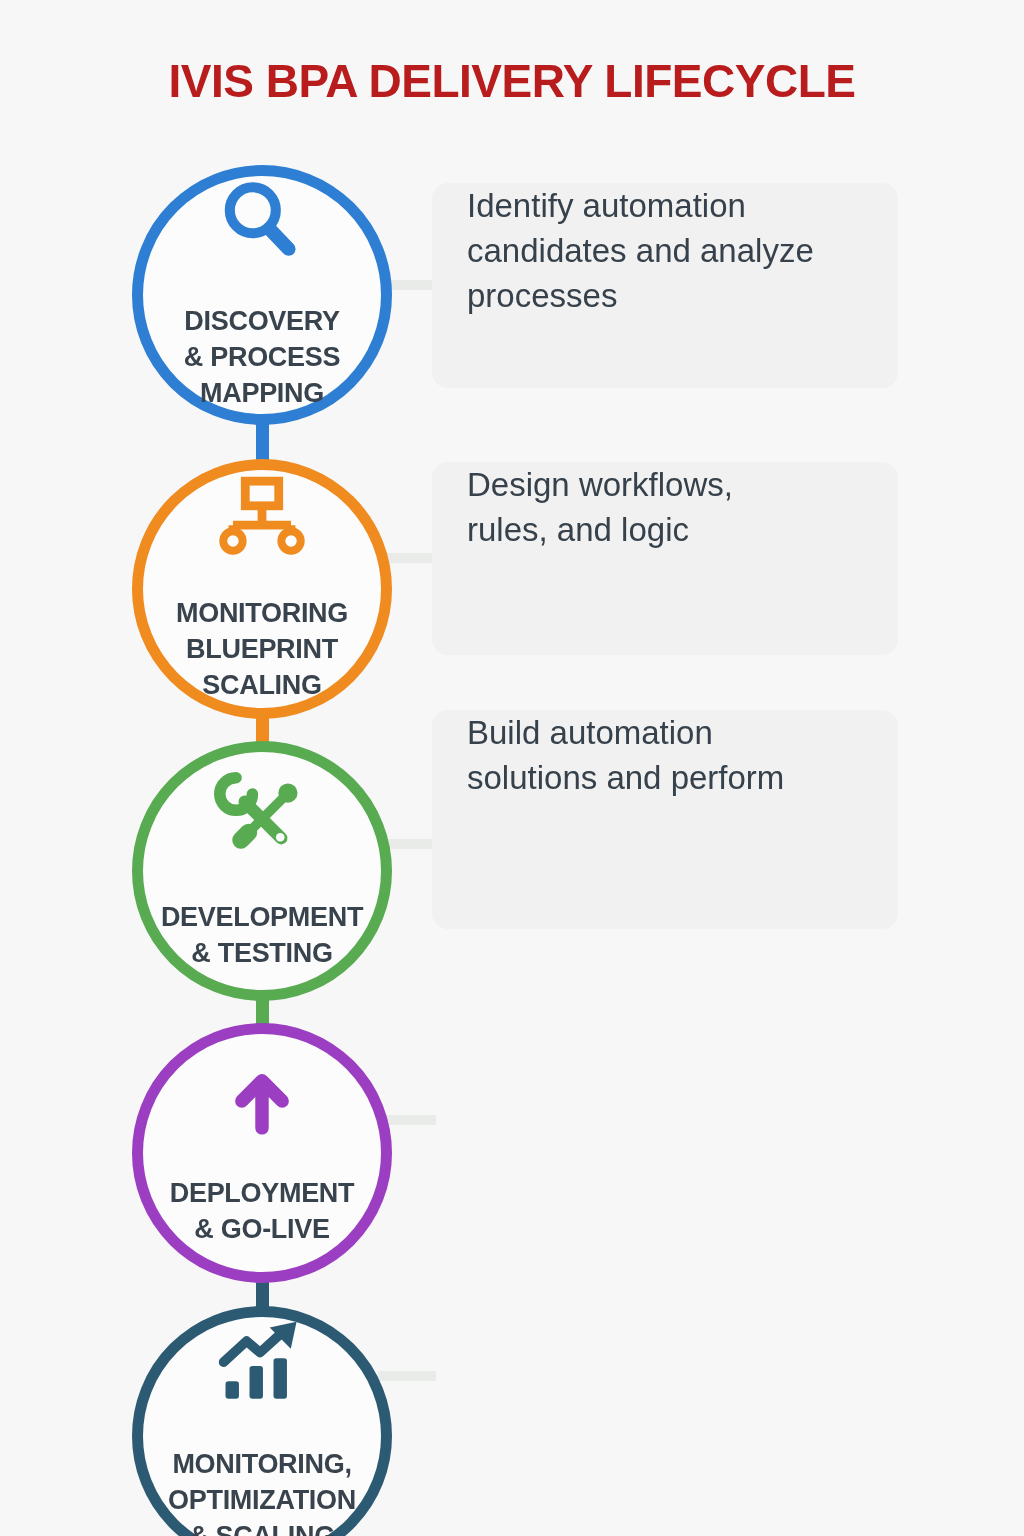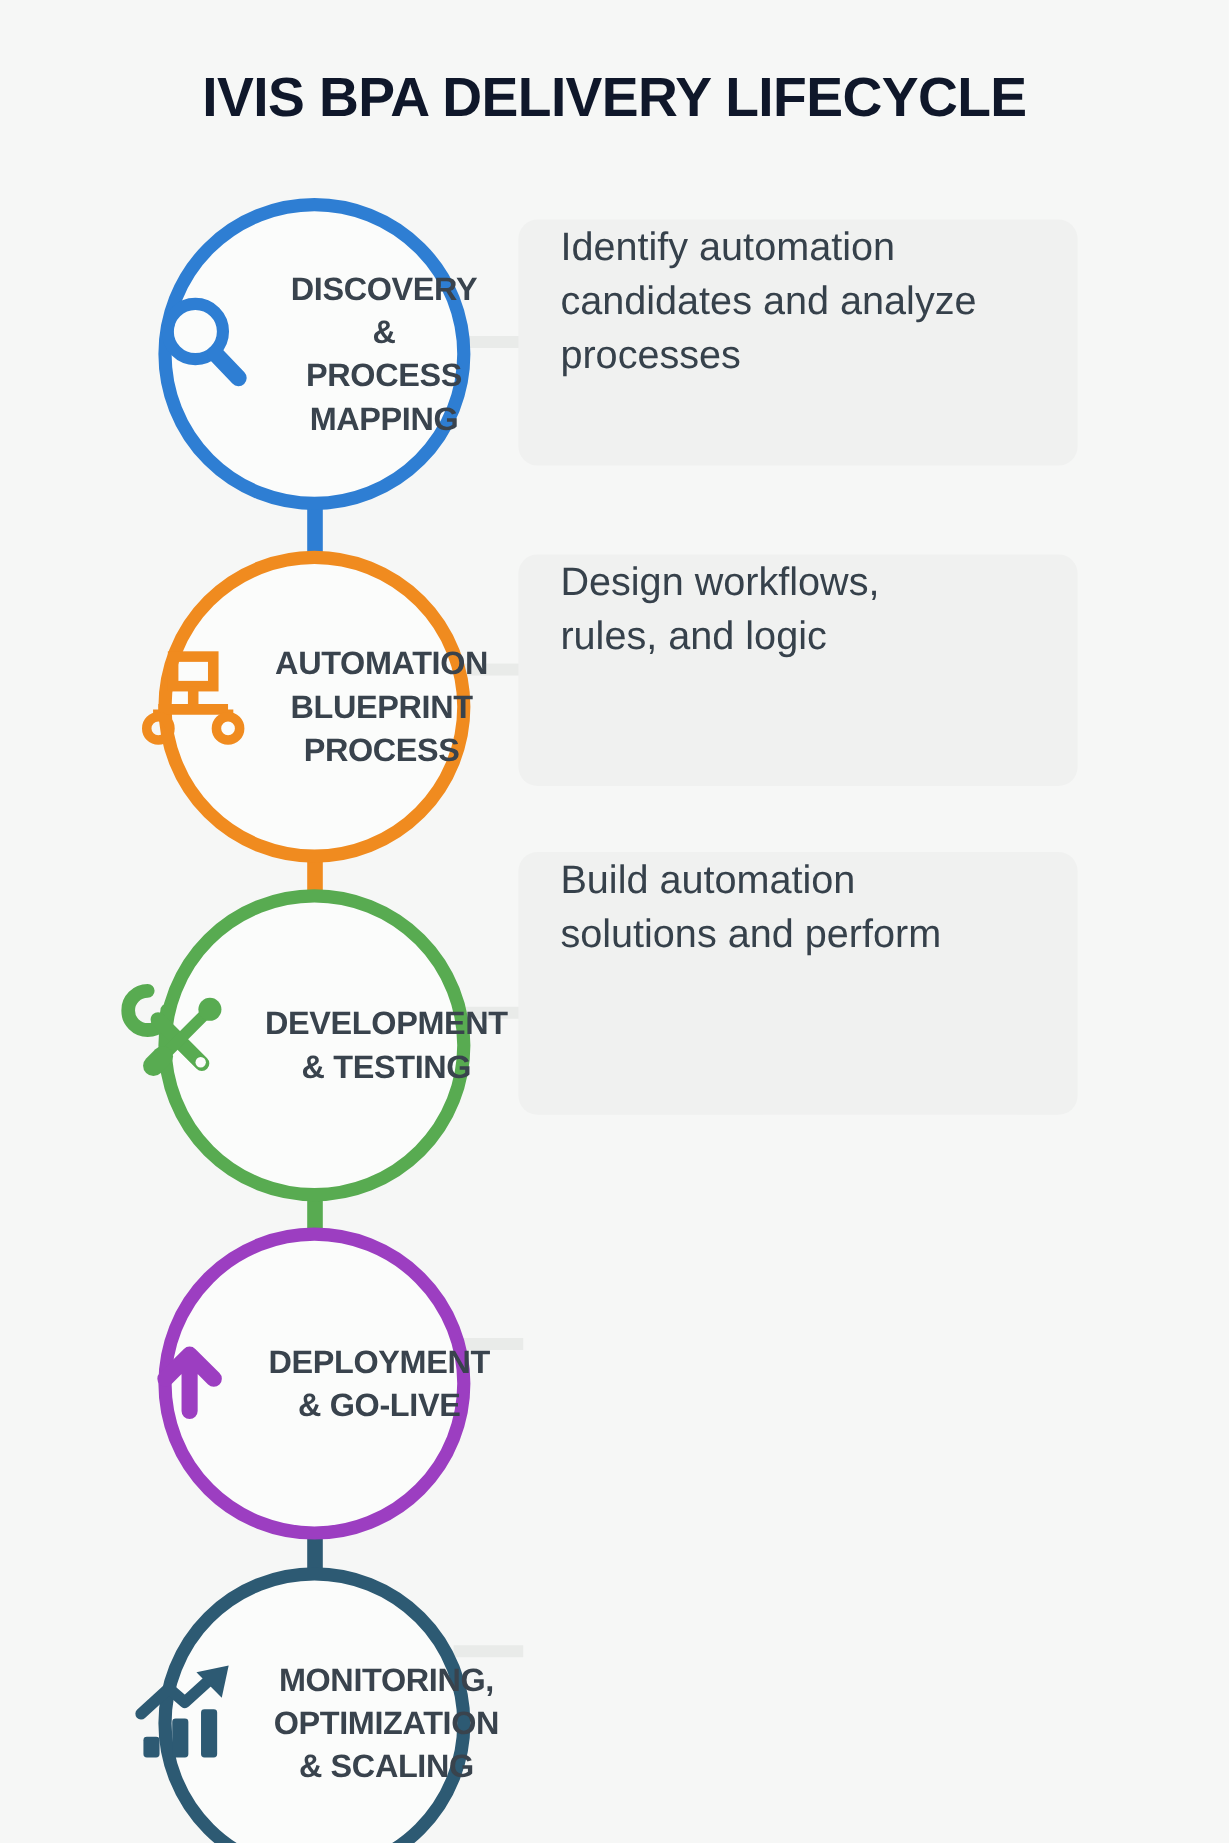--- a/index.html
+++ b/index.html
@@ -4,27 +4,27 @@
 <style>
   html,body{margin:0;padding:0;}
   .wrap{
     position:relative; width:1024px; height:1536px;
     background:#f6f7f6; overflow:hidden;
     font-family:"Liberation Sans", sans-serif;
   }
   .title{
     position:absolute; left:0; right:0; top:54px;
     text-align:center; font-size:46px; font-weight:bold;
-    letter-spacing:-0.5px; color:#0f172a;
+    letter-spacing:-0.5px; color:#b91c1c;
   }
   .circle{
     position:absolute; left:132px; width:238px; height:238px;
     border:11px solid var(--c); border-radius:50%;
     background:#fbfcfb; color:var(--c);
-    display:flex; flex-direction:row; align-items:center; justify-content:center;
+    display:flex; flex-direction:column; align-items:center; justify-content:center;
     z-index:2; box-sizing:content-box;gap:24px;
   }
   .c1{top:165px}.c2{top:459px}.c3{top:741px}.c4{top:1023px}.c5{top:1306px}
   .icon{flex:0 0 auto; margin-bottom:8px;}
   .label{
     text-align:center; font-weight:bold; font-size:27px; line-height:36px;
     color:#39434d; letter-spacing:-0.3px;
   }
   .box{
     position:absolute; left:432px; width:466px;
@@ -82,23 +82,23 @@
   </div>
 
   <div class="circle c2" style="--c: #f08b1f;">
     <svg class="icon" width="88" height="88" viewBox="0 0 100 100">
       <rect x="31" y="7" width="38" height="28" fill="none" stroke="currentColor" stroke-width="10"></rect>
       <path d="M50 35 V57 M17 57 H83 M17 57 V64 M83 57 V64" fill="none" stroke="currentColor" stroke-width="10"></path>
       <circle cx="17" cy="75" r="11" fill="none" stroke="currentColor" stroke-width="9"></circle>
       <circle cx="83" cy="75" r="11" fill="none" stroke="currentColor" stroke-width="9"></circle>
     </svg>
     <div class="label">
-      <div>AUTOMATION</div>
+      <div>MONITORING</div>
       <div>BLUEPRINT</div>
-      <div>PROCESS</div>
+      <div>SCALING</div>
     </div>
   </div>
   <div class="box b2">
     <div class="desc">
       <div>Design workflows,</div>
       <div>rules, and logic</div>
     </div>
   </div>
 
   <div class="circle c3" style="--c: #58ab51;">

